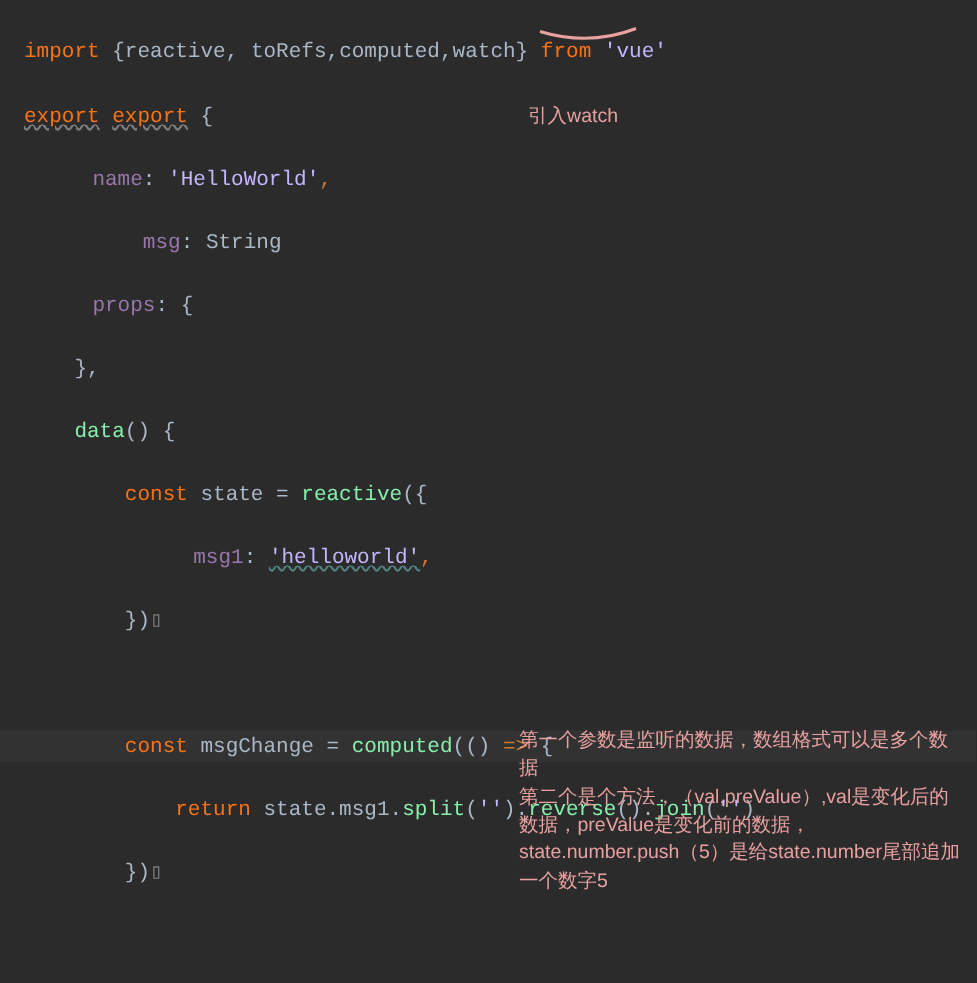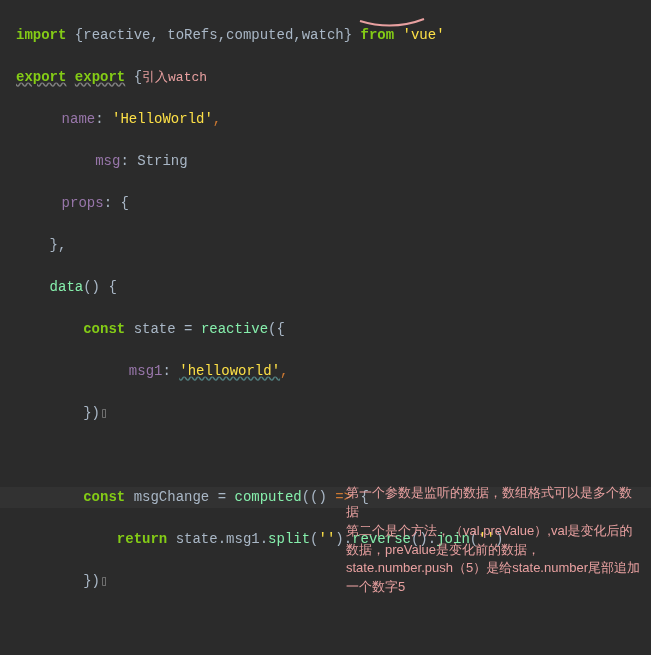--- a/index.html
+++ b/index.html
@@ -12,23 +12,23 @@
   color: #a9b7c6;
   width: 651px;
   height: 655px;
   overflow: hidden;
   position: relative;
 }
 .code-container {
   padding: 4px 0 4px 16px;
   white-space: pre;
 }
-.kw { color: #84cc16; font-weight: bold; }
+.kw { color: #f97316; font-weight: normal; }
 .kw2 { color: #cc7832; }
-.str { color: #fde047; }
+.str { color: #c4b5fd; }
 .num { color: #6897bb; }
 .punc { color: #a9b7c6; }
 .prop { color: #9876aa; margin-left: 12px; }
 .plain { color: #a9b7c6; }
 .func { color: #86efac; }
 .dim { color: #808080; }
 .underline-wavy {
   text-decoration: underline wavy #808080;
 }
 .underline-wavy-teal {
@@ -66,21 +66,21 @@
   pointer-events: none;
 }
 </style>
 </head>
 <body>
 
 <div class="hl-line" style="top:487px;"></div>
 
 <div class="code-container">
 <div class="code-line"><span class="kw">import</span> <span class="punc">{</span><span class="plain">reactive</span><span class="punc">, </span><span class="plain">toRefs</span><span class="punc">,</span><span class="plain">computed</span><span class="punc">,</span><span class="plain">watch</span><span class="punc">}</span> <span class="kw">from</span> <span class="str">'vue'</span></div>
-<div class="code-line"><span class="kw underline-wavy">export</span> <span class="kw underline-wavy">export</span> <span class="punc">{</span><span class="annotation" style="font-family:Liberation Mono, monospace;">引入watch</span></div>
+<div class="code-line"><span class="kw underline-wavy">export</span> <span class="kw underline-wavy">export</span> <span class="punc">{</span><span class="annotation" style="margin-left:210px;">引入watch</span></div>
 <div class="code-line">    <span class="prop">name</span><span class="punc">: </span><span class="str">'HelloWorld'</span><span class="kw2">,</span></div>
 <div class="code-line">        <span class="prop">msg</span><span class="punc">: </span><span class="plain">String</span></div>
 <div class="code-line">    <span class="prop">props</span><span class="punc">: </span><span class="punc">{</span></div>
 <div class="code-line">    <span class="punc">},</span></div>
 <div class="code-line">    <span class="func">data</span><span class="punc">()</span> <span class="punc">{</span></div>
 <div class="code-line">        <span class="kw">const</span> <span class="plain">state</span> <span class="punc">=</span> <span class="func">reactive</span><span class="punc">({</span></div>
 <div class="code-line">            <span class="prop">msg1</span><span class="punc">: </span><span class="str underline-wavy-teal">'helloworld'</span><span class="kw2">,</span></div>
 <div class="code-line">        <span class="punc">})</span><span class="dim">▯</span></div>
 <div class="code-line">&nbsp;</div>
 <div class="code-line">        <span class="kw">const</span> <span class="plain">msgChange</span> <span class="punc">=</span> <span class="func">computed</span><span class="punc">(()</span> <span class="kw2">=&gt;</span> <span class="punc">{</span></div>

